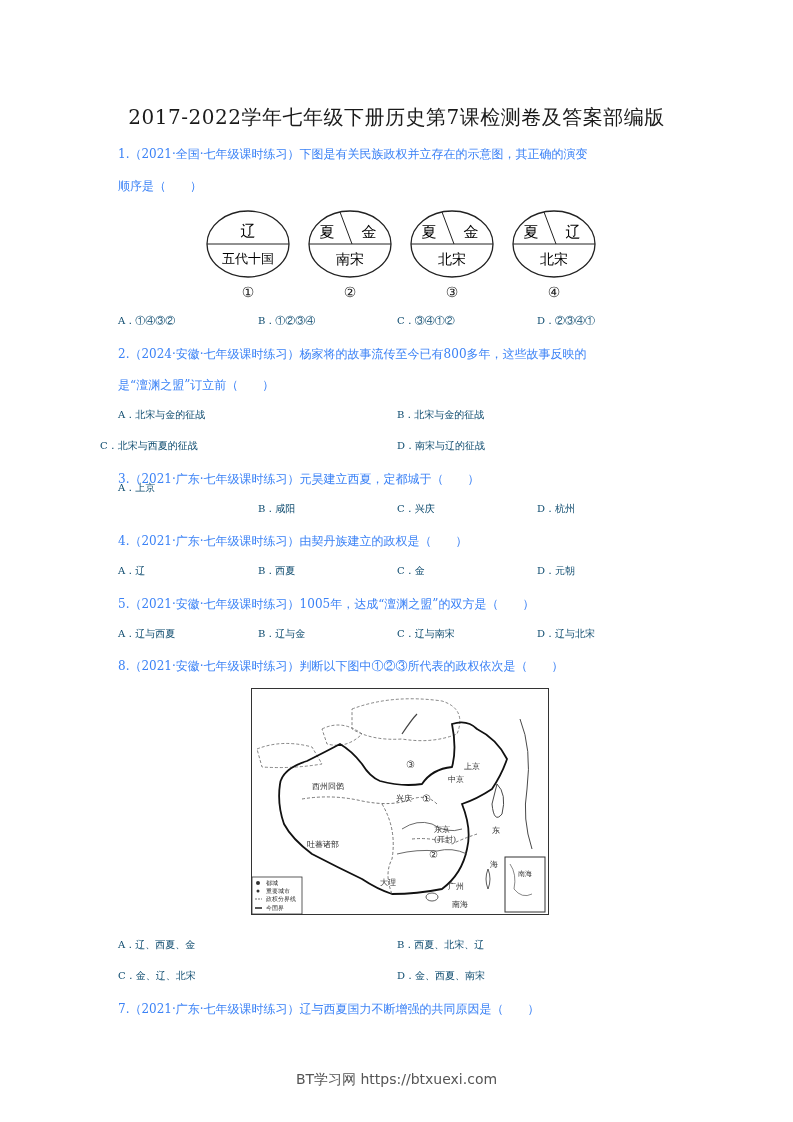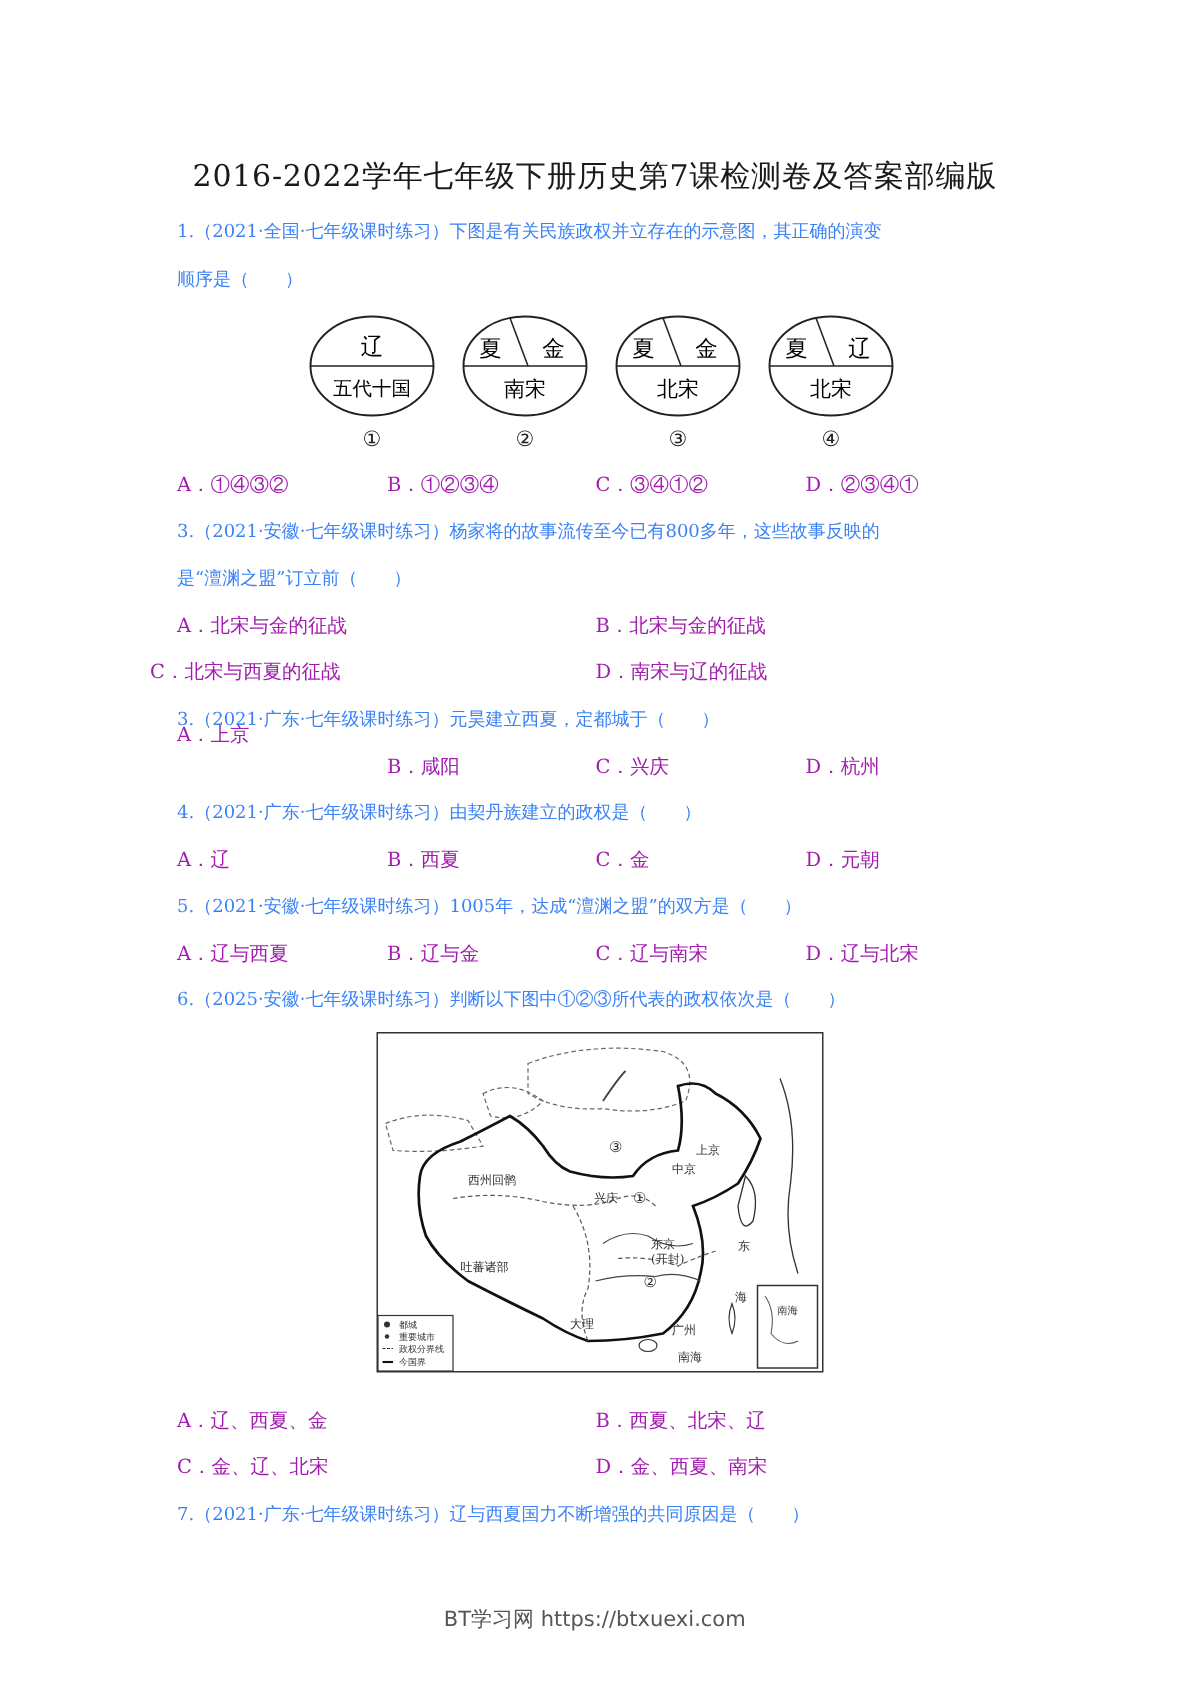--- a/index.html
+++ b/index.html
@@ -1,35 +1,35 @@
 <!DOCTYPE html>
 <html><head>
 <meta charset="utf-8">
 <style>
   html, body { margin: 0; padding: 0; background: #ffffff; }
   body { width: 793px; height: 1122px; position: relative; overflow: hidden;
          font-family: "DejaVu Serif", "Liberation Serif", serif; color: #222; }
   .title { position: absolute; top: 104px; left: 0; width: 793px; text-align: center;
            font-size: 20px; letter-spacing: 0.5px; color: #1a1a1a; }
   .line { position: absolute; left: 118px; font-size: 12px; color: #3b82f6; white-space: nowrap; }
-  .opt { position: absolute; font-size: 13px; color: #a21caf; white-space: nowrap; }
+  .opt { position: absolute; font-size: 10px; color: #0c4a6e; white-space: nowrap; }
   .ovals { position: absolute; top: 208px; left: 205px; width: 395px; height: 95px; }
   .oval-wrap { position: absolute; top: 0; width: 86px; height: 95px; }
   .oval-wrap svg { position: absolute; top: 0; left: 0; }
   .oval-num { position: absolute; top: 76px; width: 86px; text-align: center; font-size: 14px; }
   .map { position: absolute; top: 688px; left: 251px; width: 296px; height: 225px;
          border: 1.5px solid #333; background: #fff; overflow: hidden; }
   .footer { position: absolute; top: 1071px; left: 0; width: 793px; text-align: center;
             font-family: "DejaVu Sans", "Liberation Sans", sans-serif; font-size: 14px; color: #555; }
   .ml { position: absolute; font-size: 8px; color: #333; white-space: nowrap; }
 </style>
 </head>
 <body>
 
-<div class="title">2016-2022学年七年级下册历史第7课检测卷及答案部编版</div>
+<div class="title">2017-2022学年七年级下册历史第7课检测卷及答案部编版</div>
 
 <div class="line" style="top:146px">1.（2021·全国·七年级课时练习）下图是有关民族政权并立存在的示意图，其正确的演变</div>
 <div class="line" style="top:178px">顺序是（　　）</div>
 
 <div class="ovals">
 
   <div class="oval-wrap" style="left:0">
     <svg width="86" height="72">
       <ellipse cx="43" cy="36" rx="41" ry="33" fill="none" stroke="#222" stroke-width="1.3"></ellipse>
       <line x1="2" y1="36" x2="84" y2="36" stroke="#222" stroke-width="1"></line>
@@ -74,21 +74,21 @@
     </svg>
     <div class="oval-num">④</div>
   </div>
 </div>
 
 <div class="opt" style="top:314px;left:118px">A．①④③②</div>
 <div class="opt" style="top:314px;left:258px">B．①②③④</div>
 <div class="opt" style="top:314px;left:397px">C．③④①②</div>
 <div class="opt" style="top:314px;left:537px">D．②③④①</div>
 
-<div class="line" style="top:346px">3.（2021·安徽·七年级课时练习）杨家将的故事流传至今已有800多年，这些故事反映的</div>
+<div class="line" style="top:346px">2.（2024·安徽·七年级课时练习）杨家将的故事流传至今已有800多年，这些故事反映的</div>
 <div class="line" style="top:377px">是“澶渊之盟”订立前（　　）</div>
 <div class="opt" style="top:408px;left:118px">A．北宋与金的征战</div>
 <div class="opt" style="top:408px;left:397px">B．北宋与金的征战</div>
 <div class="opt" style="top:439px;left:100px">C．北宋与西夏的征战</div>
 <div class="opt" style="top:439px;left:397px">D．南宋与辽的征战</div>
 
 <div class="line" style="top:471px">3.（2021·广东·七年级课时练习）元昊建立西夏，定都城于（　　）</div>
 <div class="opt" style="top:481px;left:118px">A．上京</div>
 <div class="opt" style="top:502px;left:258px">B．咸阳</div>
 <div class="opt" style="top:502px;left:397px">C．兴庆</div>
@@ -99,21 +99,21 @@
 <div class="opt" style="top:564px;left:258px">B．西夏</div>
 <div class="opt" style="top:564px;left:397px">C．金</div>
 <div class="opt" style="top:564px;left:537px">D．元朝</div>
 
 <div class="line" style="top:596px">5.（2021·安徽·七年级课时练习）1005年，达成“澶渊之盟”的双方是（　　）</div>
 <div class="opt" style="top:627px;left:118px">A．辽与西夏</div>
 <div class="opt" style="top:627px;left:258px">B．辽与金</div>
 <div class="opt" style="top:627px;left:397px">C．辽与南宋</div>
 <div class="opt" style="top:627px;left:537px">D．辽与北宋</div>
 
-<div class="line" style="top:658px">6.（2025·安徽·七年级课时练习）判断以下图中①②③所代表的政权依次是（　　）</div>
+<div class="line" style="top:658px">8.（2021·安徽·七年级课时练习）判断以下图中①②③所代表的政权依次是（　　）</div>
 
 <div class="map">
   <svg width="296" height="225" viewBox="0 0 296 225">
 
     <path d="M100,20 Q140,5 190,12 Q215,20 205,45 Q180,55 150,50 Q120,52 100,40 Z" fill="none" stroke="#666" stroke-width="0.8" stroke-dasharray="3,2"></path>
     <path d="M70,40 Q90,30 110,45 Q95,60 75,55 Z" fill="none" stroke="#666" stroke-width="0.8" stroke-dasharray="3,2"></path>
     <path d="M5,60 Q30,50 60,58 L70,75 Q40,80 10,78 Z" fill="none" stroke="#666" stroke-width="0.8" stroke-dasharray="3,2"></path>
 
     <path d="M150,45 Q160,30 165,25" fill="none" stroke="#444" stroke-width="1.2"></path>
 

